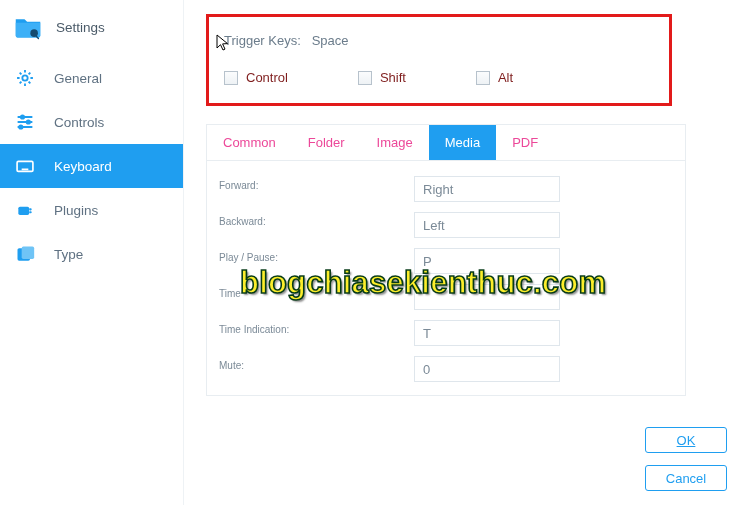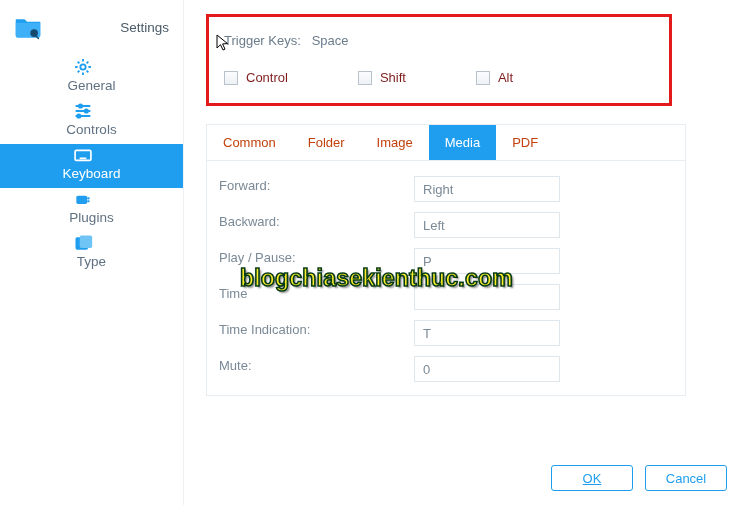--- a/index.html
+++ b/index.html
@@ -20,38 +20,36 @@
   .sidebar {
     width: 184px;
     background: #ffffff;
     border-right: 1px solid #eef2f5;
     padding-top: 6px;
   }
   .sidebar-header {
     display: flex;
     align-items: center;
     padding: 8px 14px 16px 14px;
-    justify-content: space-between;
   }
   .sidebar-header .hicon {
     width: 28px; height: 26px;
     margin-right: 14px;
     flex-shrink: 0;
   }
   .sidebar-header span.label {
     color: #4a5a68; font-size: 13.5px;
   }
   .sidebar-item {
     display: flex;
     align-items: center;
     height: 44px;
     padding: 0 14px;
     cursor: pointer;
     color: #5f7182;
-    flex-direction: column;
   }
   .sidebar-item .icon {
     width: 22px; height: 22px;
     margin-right: 18px;
     display: flex; align-items: center; justify-content: center;
     color: #1f9ef0;
     flex-shrink: 0;
   }
   .sidebar-item.active {
     background: #1f9ef0;
@@ -101,75 +99,75 @@
   .settings-card {
     border: 1px solid #e8edf1;
     width: 480px;
   }
   .tabs {
     display: flex;
     border-bottom: 1px solid #e8edf1;
   }
   .tab {
     padding: 10px 16px;
-    color: #c2410c;
+    color: #ec4899;
     cursor: pointer;
     font-size: 13px;
   }
   .tab.active {
     background: #1f9ef0;
     color: #ffffff;
   }
   .rows {
     padding: 6px 12px 12px 12px;
   }
   .row {
     display: flex;
     align-items: center;
     height: 36px;
   }
   .row .rlabel {
     width: 195px;
     color: #7b8a97;
-    font-size: 13px;
+    font-size: 10px;
   }
   .row input.rfield {
     width: 146px;
     height: 26px;
     border: 1px solid #dfe6ec;
     padding: 5px 8px;
     color: #7b8a97;
     font-family: inherit;
     font-size: 13px;
     outline: none;
     background: #fff;
     margin-top: 8px;
   }
 
   
   .watermark {
     position: absolute;
     left: 240px; top: 265px;
     font-family: "Arial Black", Arial, sans-serif;
     font-weight: 900;
-    font-size: 23px;
+    font-size: 31px;
     letter-spacing: 0.2px;
     color: #fcee2b;
     -webkit-text-stroke: 1.6px #063a16;
     text-shadow: 2px 2px 2px rgba(0,0,0,0.45);
     pointer-events: none;
     white-space: nowrap;
     z-index: 10;
   }
 
   
   .footer {
     position: absolute;
     right: 20px; bottom: 14px;
-    display: flex; gap: 12px;
+    display: flex; gap: 12px; flex-direction: column;
   }
   .btn {
     min-width: 82px;
     height: 26px;
     border: 1px solid #1f9ef0;
     background: #ffffff;
     color: #1f9ef0;
     font-size: 13px;
     border-radius: 3px;
     cursor: pointer;

